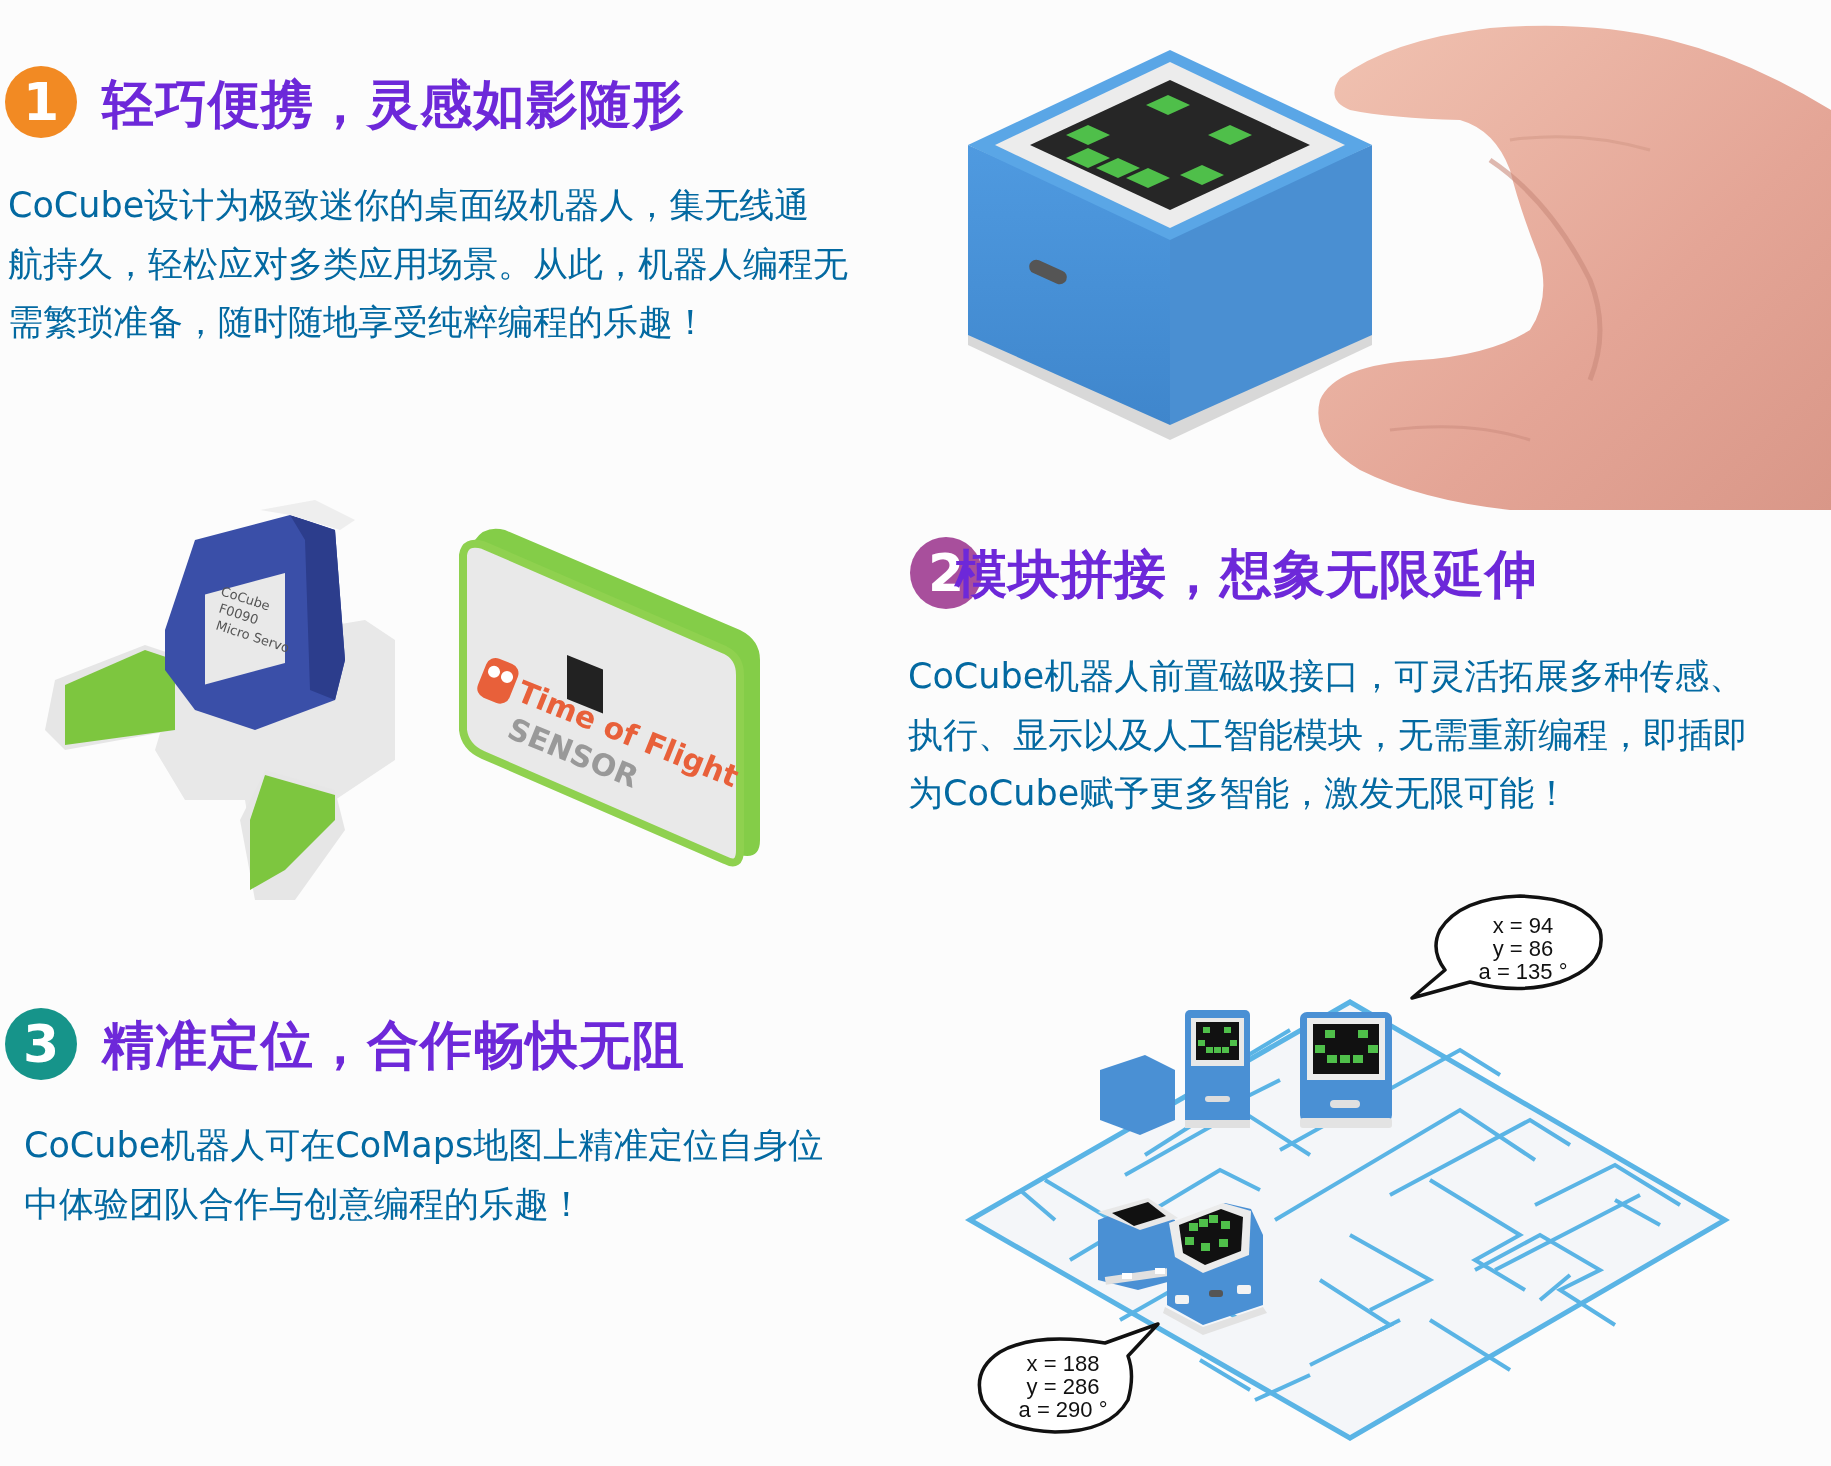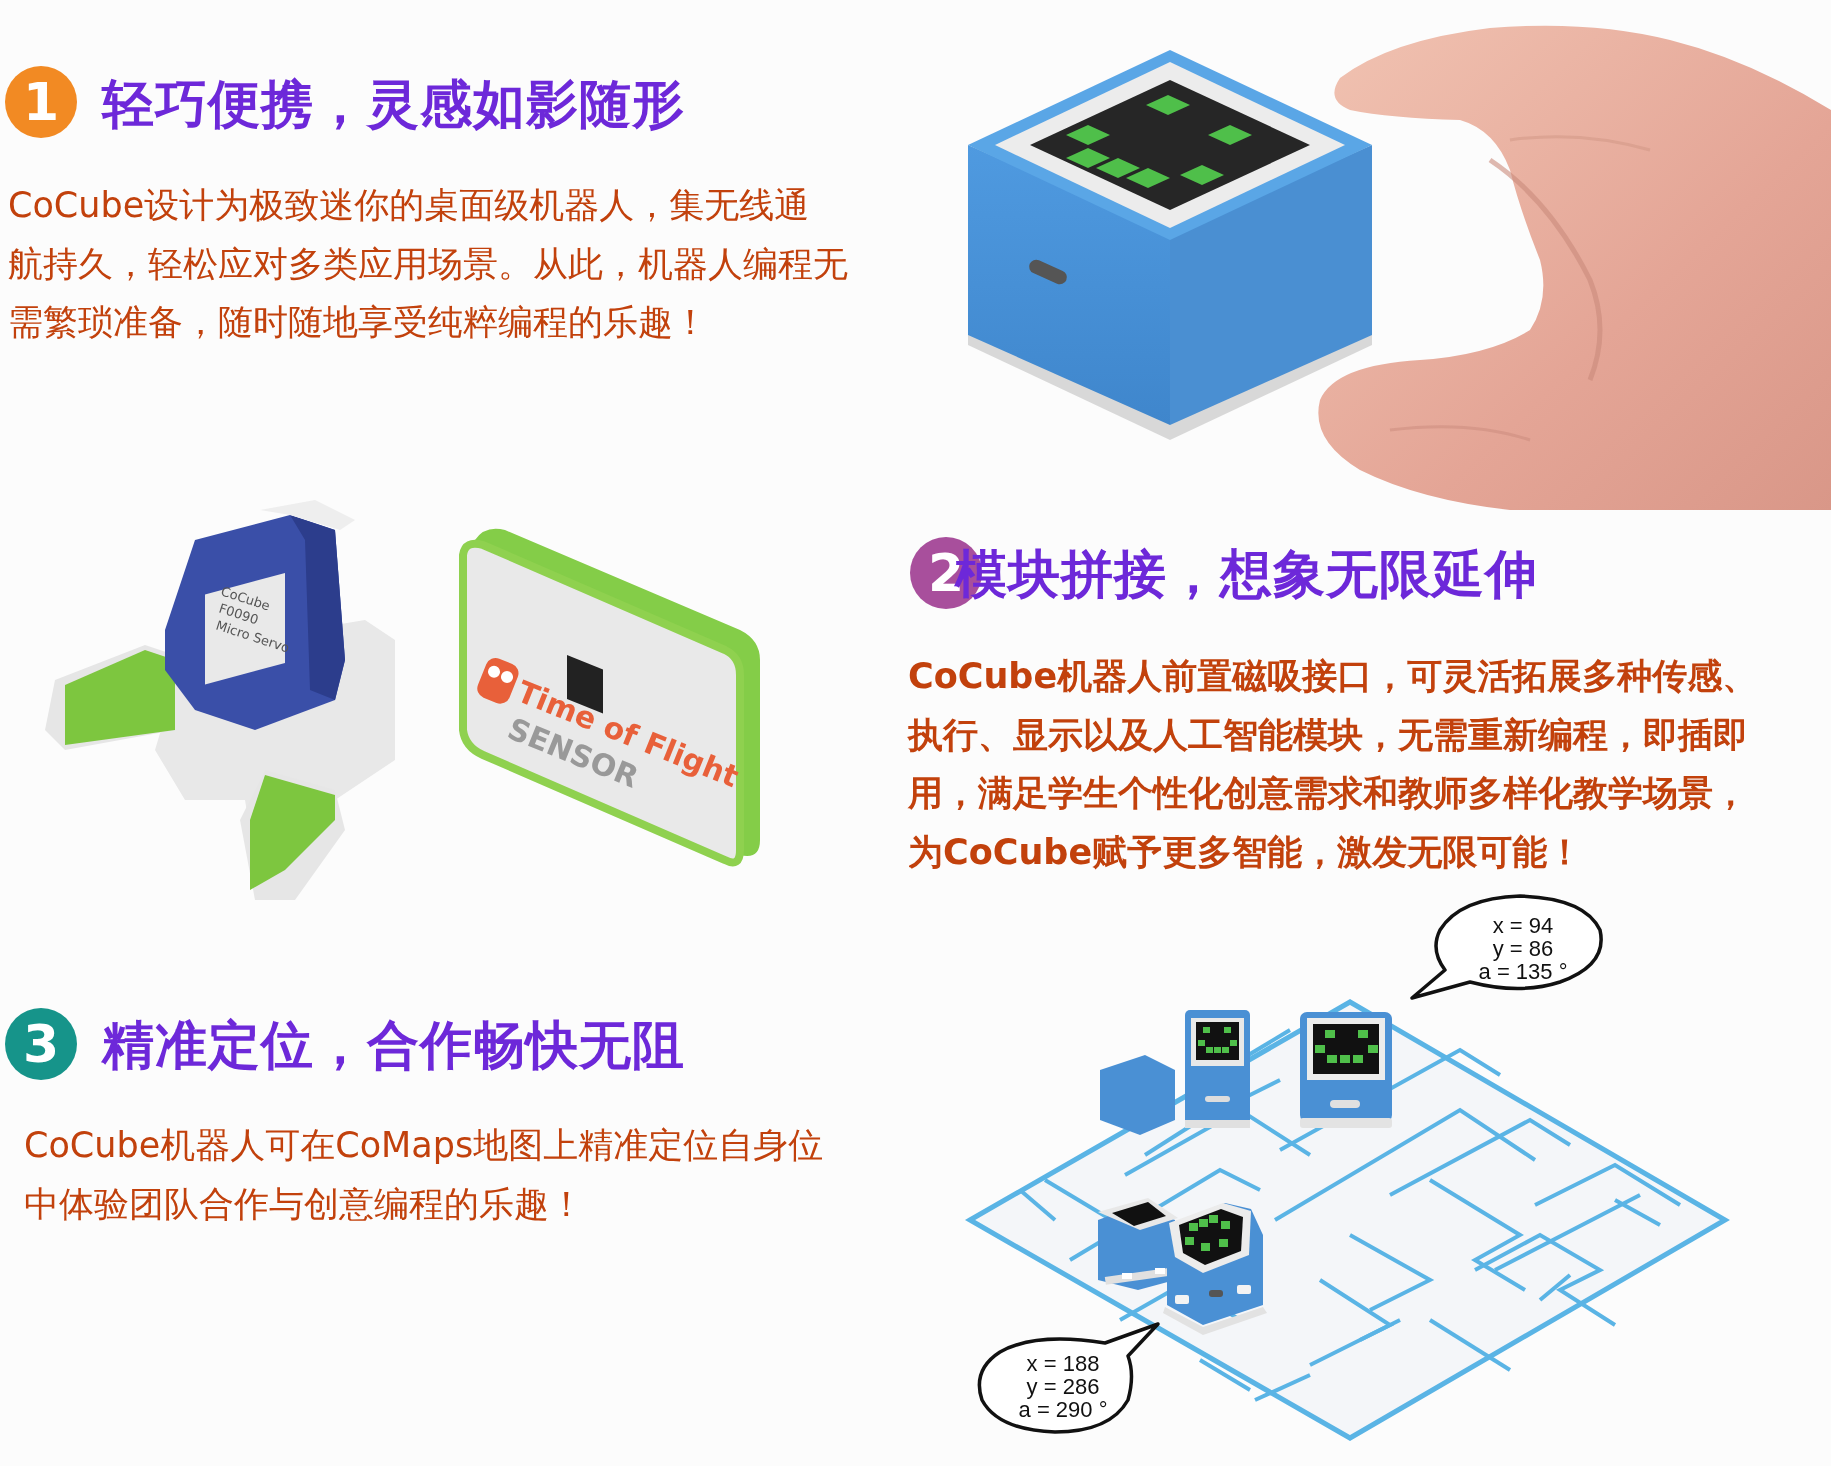--- a/index.html
+++ b/index.html
@@ -13,21 +13,21 @@
     position: absolute; width: 72px; height: 72px; border-radius: 50%;
     color: #fff; font-weight: bold; font-size: 52px; line-height: 72px;
     text-align: center; font-family: "DejaVu Sans", sans-serif;
   }
   .title {
     position: absolute; font-weight: bold; font-size: 52px; color: #6d28d9;
     white-space: nowrap; letter-spacing: 1px;
     font-family: Liberation Sans, sans-serif;
   }
   .para {
-    position: absolute; color: #c2410c; font-size: 35px; line-height: 58.5px;
+    position: absolute; color: #0369a1; font-size: 35px; line-height: 58.5px;
     font-family: "DejaVu Sans", sans-serif;
   }
   .para div { white-space: nowrap; }
   .bubble-text {
     position: absolute; font-size: 22px; line-height: 23px;
     color: #111; text-align: center; font-family: "Liberation Sans", sans-serif;
   }
 </style>
 </head>
 <body>
@@ -115,24 +115,23 @@
         <circle cx="24" cy="14" r="6" fill="#fff"></circle>
       <text x="40" y="32" font-size="30" font-weight="bold" fill="#e8603a">Time of Flight</text>
       <text x="45" y="70" font-size="30" font-weight="bold" fill="#999">SENSOR</text>
     </g>
   </svg>
 </div>
 
 <div>
   <div class="num-circle" style="left:910px; top:537px; background:#a84f9c;">2</div>
   <div class="title" style="left:955px; top:540px;">模块拼接，想象无限延伸</div>
-  <div class="para" style="left:908px; top:647px;font-weight:bold;">
+  <div class="para" style="left:908px; top:647px;">
     <div>CoCube机器人前置磁吸接口，可灵活拓展多种传感、</div>
     <div>执行、显示以及人工智能模块，无需重新编程，即插即</div>
-    <div>用，满足学生个性化创意需求和教师多样化教学场景，</div>
     <div>为CoCube赋予更多智能，激发无限可能！</div>
   </div>
 </div>
 
 <div>
   <div class="num-circle" style="left:5px; top:1008px; background:#16948a;">3</div>
   <div class="title" style="left:102px; top:1011px;">精准定位，合作畅快无阻</div>
   <div class="para" style="left:8px; top:1116px;margin-left:16px;">
     <div>CoCube机器人可在CoMaps地图上精准定位自身位</div>
     <div>中体验团队合作与创意编程的乐趣！</div>

